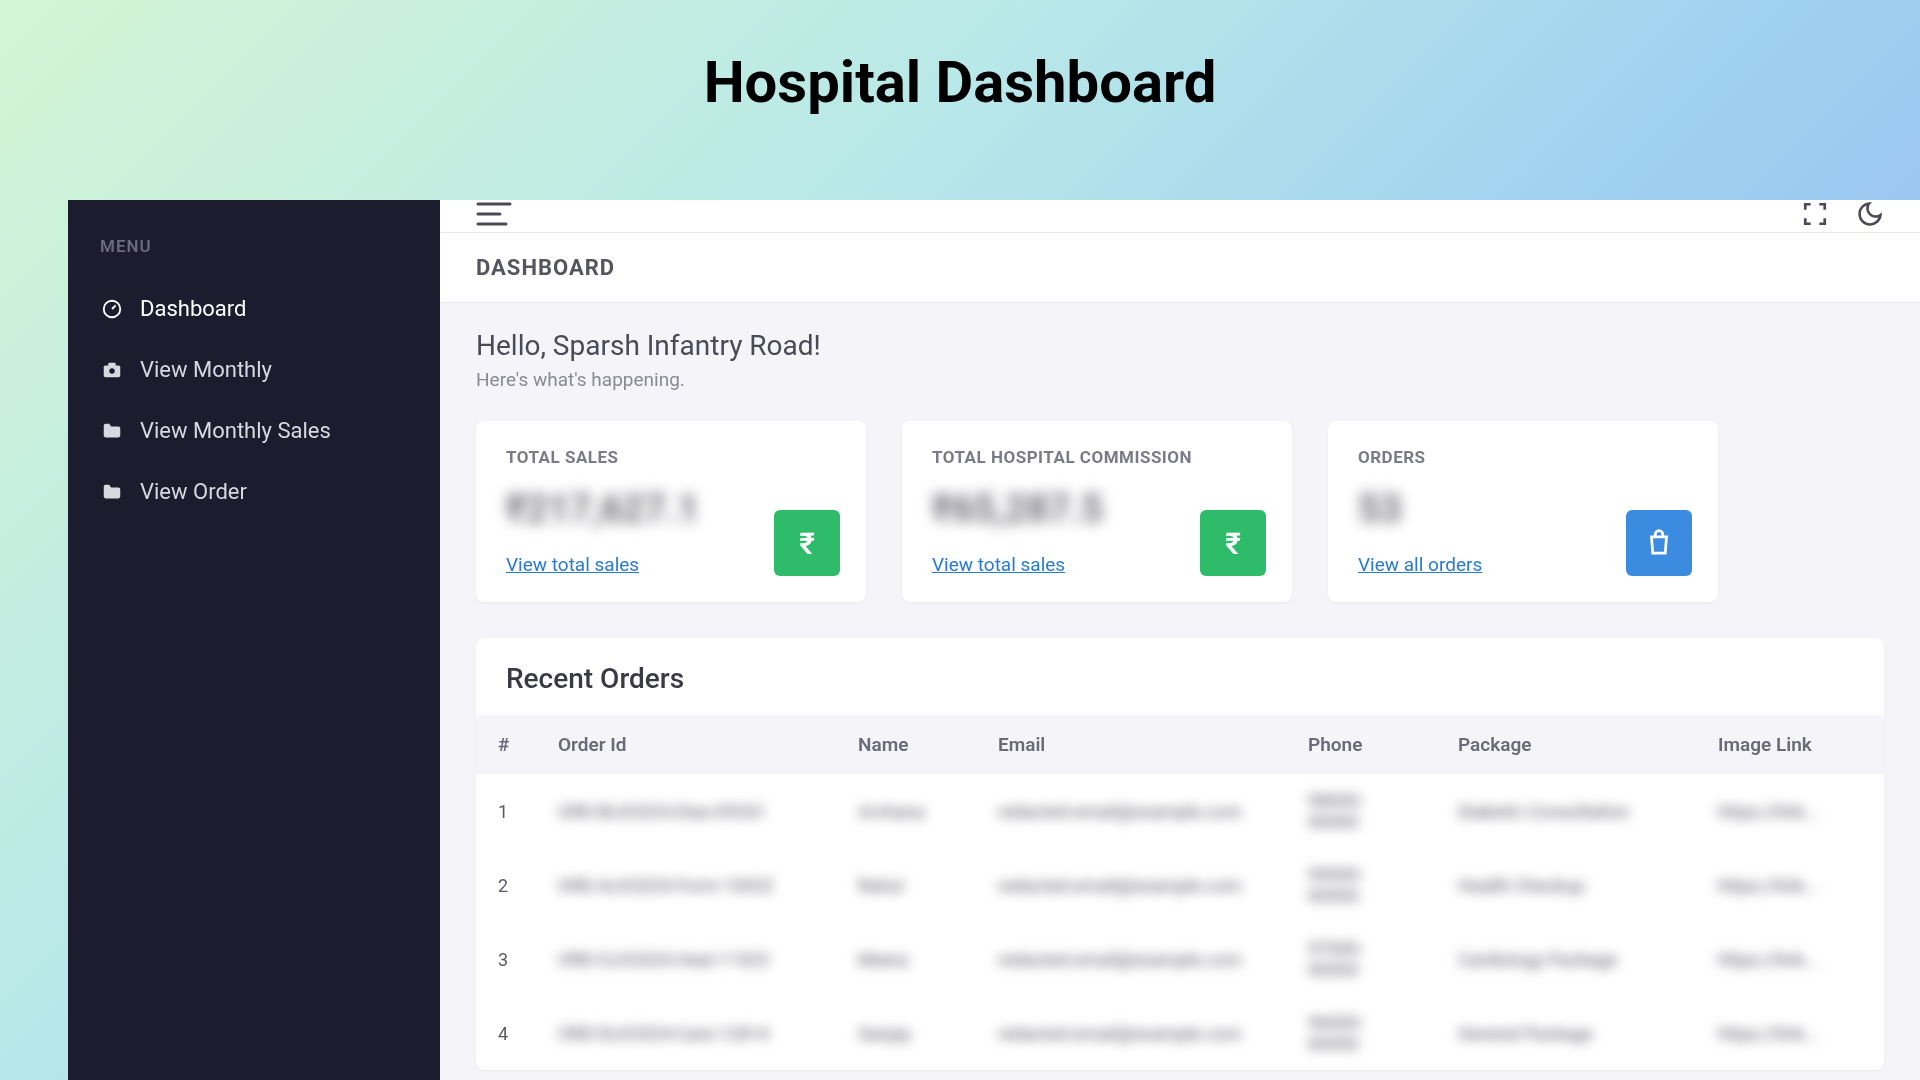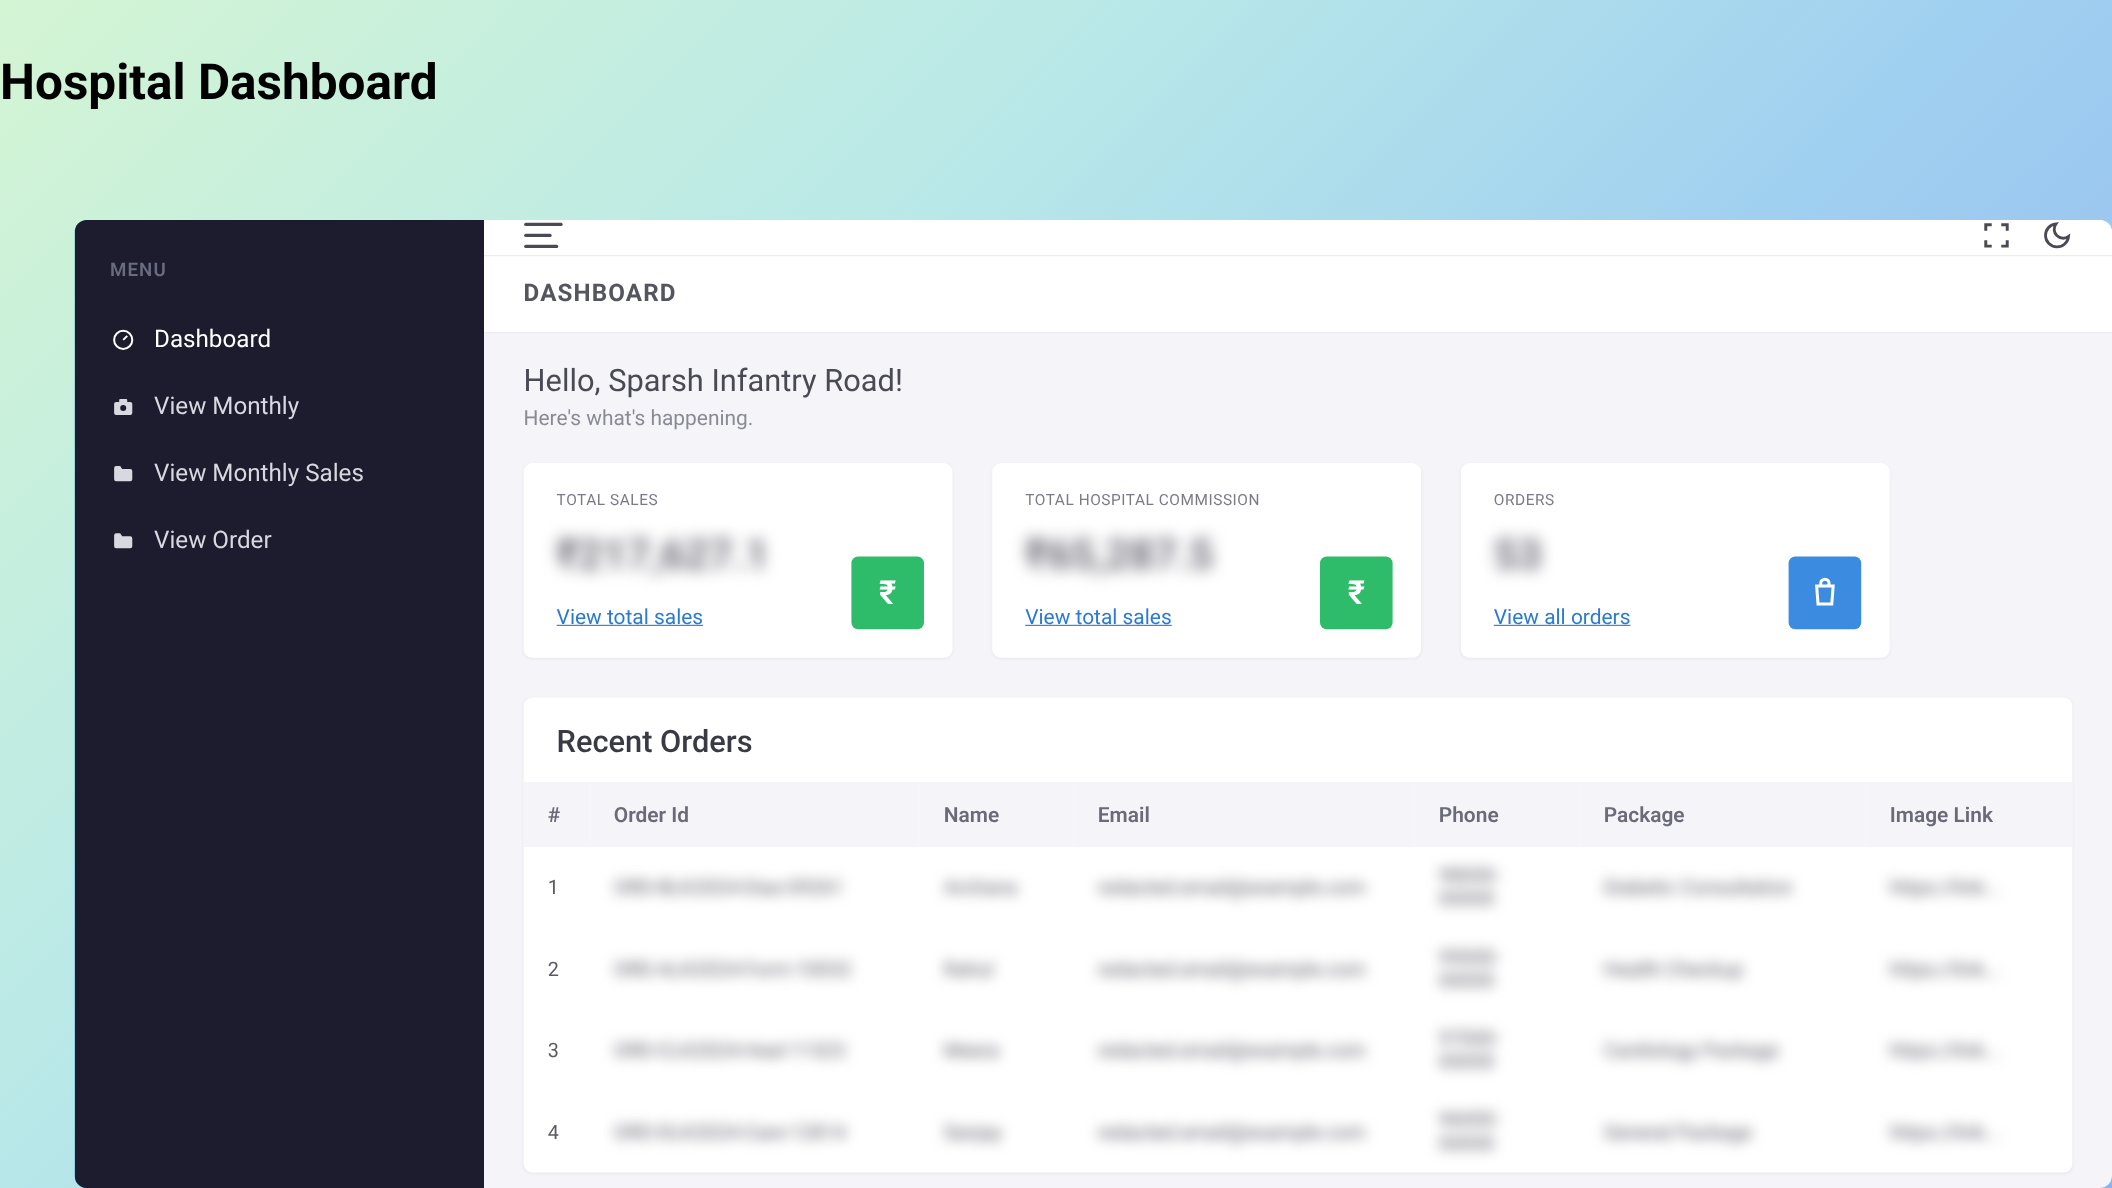--- a/index.html
+++ b/index.html
@@ -4,36 +4,35 @@
 <style>
 * { margin: 0; padding: 0; box-sizing: border-box; }
 body {
   font-family: -apple-system, BlinkMacSystemFont, 'Segoe UI', Roboto, sans-serif;
   width: 1920px;
   height: 1080px;
   background: linear-gradient(135deg, #d4f5d4 0%, #b8e8e8 35%, #a0d0f0 60%, #90b0f0 100%);
   overflow: hidden;
 }
 .page-title {
-  text-align: left;
-  font-size: 45px;
+  text-align: center;
+  font-size: 58px;
   font-weight: 700;
   color: #000;
   padding: 48px 0 60px 0;
 }
 .app-window {
   position: absolute;
   left: 68px;
   top: 200px;
   right: 0;
   bottom: 0;
   display: flex;
-  background: #0ea5e9;
+  background: #701a75;
   overflow: hidden;
-  border-radius: 11px;
 }
 .sidebar {
   width: 372px;
   background: #1c1c2e;
   color: #d0d0d8;
   padding: 36px 0;
   flex-shrink: 0;
 }
 .menu-label {
   color: #6b6b80;
@@ -108,22 +107,22 @@
 .stat-card {
   background: #fff;
   border-radius: 8px;
   padding: 26px 30px;
   box-shadow: 0 1px 3px rgba(0,0,0,0.05);
   position: relative;
 }
 .stat-card.wide { width: 390px; }
 .stat-card.narrow { width: 390px; }
 .stat-label {
-  font-size: 14px;
-  font-weight: 400;
+  font-size: 17px;
+  font-weight: 700;
   color: #7a7a88;
   letter-spacing: 0.5px;
   margin-bottom: 20px;
 }
 .stat-value {
   font-size: 38px;
   font-weight: 700;
   color: #6a6a75;
   filter: blur(7px);
   margin-bottom: 22px;

